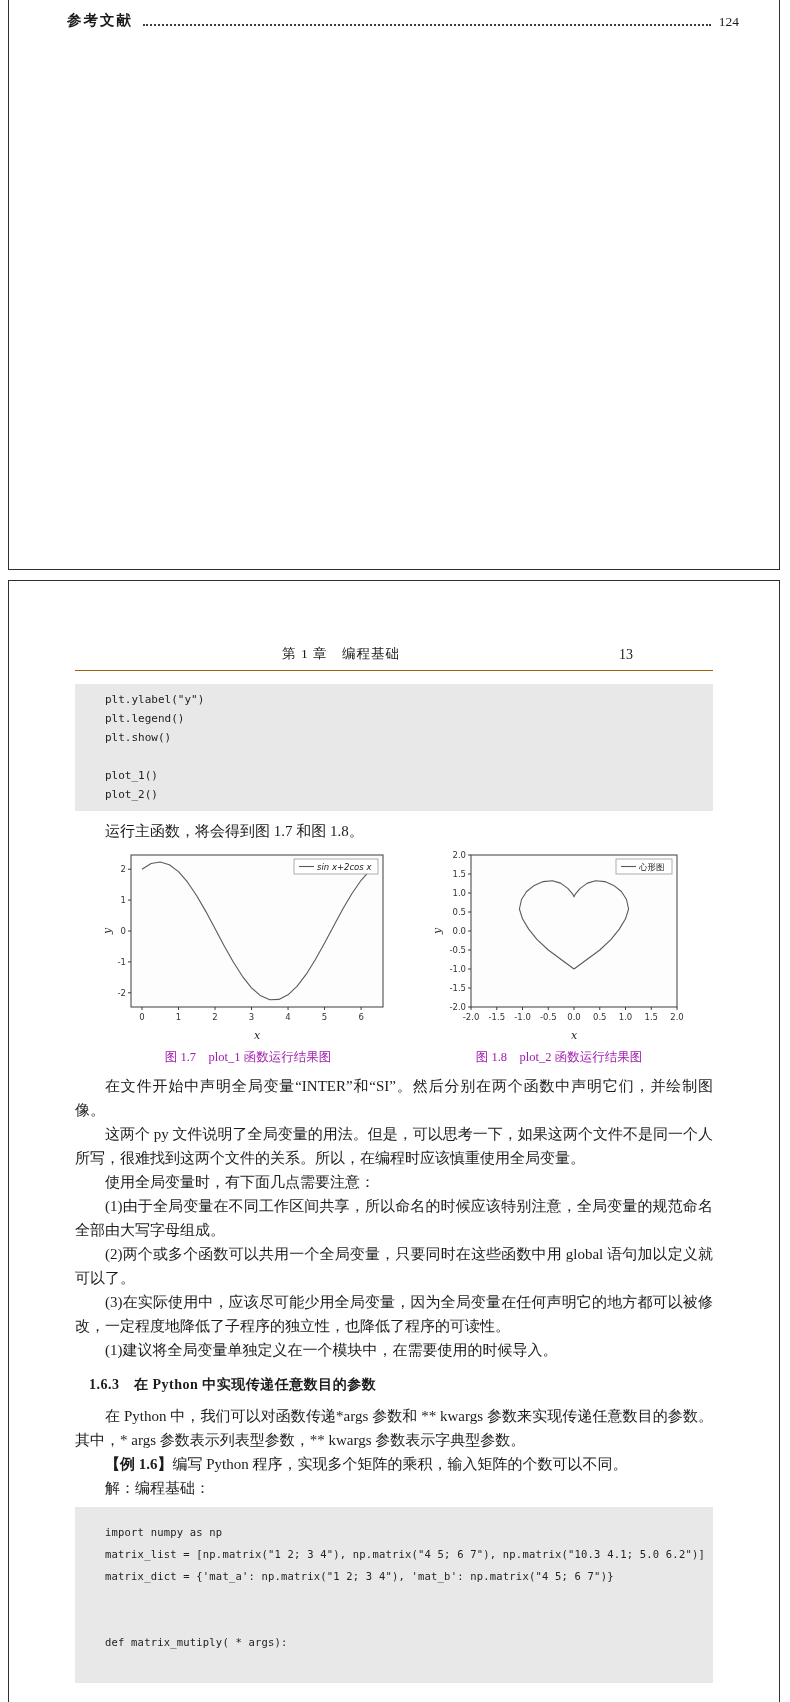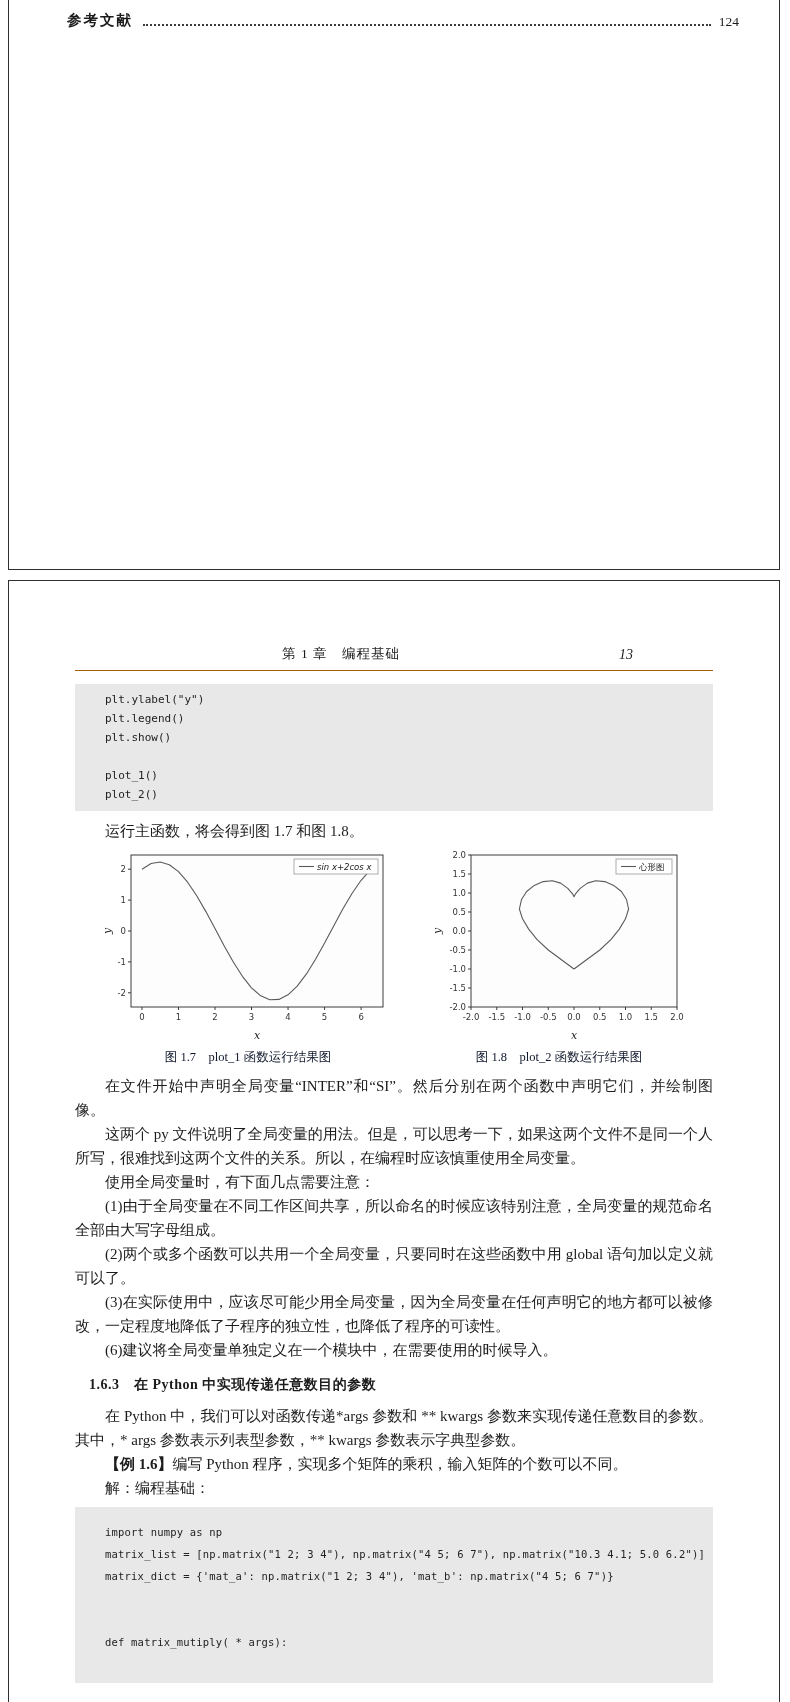--- a/index.html
+++ b/index.html
@@ -12,33 +12,33 @@
   
   .toc-line{display:flex;align-items:flex-end;margin:62px 40px 0 58px;font-size:14.5px;}
   .toc-label{font-weight:bold;letter-spacing:2px;white-space:nowrap;}
   .leader{flex:1;border-bottom:2px dotted #3c3c3c;margin:0 8px 4px 10px;height:1px;}
   .toc-page{font-size:13.5px;white-space:nowrap;}
 
   
   .content{padding:0 66px;}
   .page-header{position:relative;margin-top:64px;border-bottom:1px solid #a16207;padding-bottom:7px;font-size:13.5px;}
   .header-title{display:block;text-align:center;margin-right:106px;letter-spacing:1px;}
-  .header-page{position:absolute;right:80px;bottom:7px;font-size:14px;font-style:italic;}
+  .header-page{position:absolute;right:80px;bottom:7px;font-size:14px;}
 
   .code-block{background:#e8e8e8;font-family:"DejaVu Sans Mono","Liberation Mono",monospace;
     color:#222;white-space:pre;overflow:hidden;margin:0;}
   .cb1{margin-top:13px;font-size:11px;line-height:19px;padding:6px 14px 7px 30px;}
   .cb2{margin-top:7px;font-size:10.5px;line-height:22px;letter-spacing:0.2px;padding:14px 6px 30px 30px;}
 
   .para{font-size:15px;line-height:24px;text-indent:2em;margin:0;text-align:justify;}
   .para-intro{margin-top:8px;}
 
   .figures-row{display:flex;justify-content:center;align-items:flex-end;gap:40px;margin:6px 0 8px;}
   .fig{margin:0;text-align:center;}
-  .figcap{font-size:12.5px;margin-top:8px;color:#0f172a;}
+  .figcap{font-size:12.5px;margin-top:8px;color:#a21caf;}
   svg{display:block;}
   .tick{font-family:"DejaVu Sans","Liberation Sans",sans-serif;font-size:8.5px;fill:#333;}
   .axl{font-family:"DejaVu Serif","Liberation Serif",serif;font-style:italic;font-size:11px;fill:#222;}
   .lg{font-family:"DejaVu Sans","Liberation Sans",sans-serif;font-size:8.5px;fill:#222;}
   .lgi{font-style:italic;}
 
   .section-heading{font-size:14px;font-weight:bold;margin:14px 0 10px;text-indent:1em;letter-spacing:0.5px;}
   .example b{font-weight:bold;}
 </style>
 </head>
@@ -157,21 +157,21 @@
           <figcaption class="figcap">图 1.8　plot_2 函数运行结果图</figcaption>
         </figure>
       </div>
 
       <p class="para">在文件开始中声明全局变量“INTER”和“SI”。然后分别在两个函数中声明它们，并绘制图像。</p>
       <p class="para">这两个 py 文件说明了全局变量的用法。但是，可以思考一下，如果这两个文件不是同一个人所写，很难找到这两个文件的关系。所以，在编程时应该慎重使用全局变量。</p>
       <p class="para">使用全局变量时，有下面几点需要注意：</p>
       <p class="para">(1)由于全局变量在不同工作区间共享，所以命名的时候应该特别注意，全局变量的规范命名全部由大写字母组成。</p>
       <p class="para">(2)两个或多个函数可以共用一个全局变量，只要同时在这些函数中用 global 语句加以定义就可以了。</p>
       <p class="para">(3)在实际使用中，应该尽可能少用全局变量，因为全局变量在任何声明它的地方都可以被修改，一定程度地降低了子程序的独立性，也降低了程序的可读性。</p>
-      <p class="para">(6)建议将全局变量单独定义在一个模块中，在需要使用的时候导入。</p>
+      <p class="para">(1)建议将全局变量单独定义在一个模块中，在需要使用的时候导入。</p>
 
       <h3 class="section-heading">1.6.3　在 Python 中实现传递任意数目的参数</h3>
 
       <p class="para">在 Python 中，我们可以对函数传递*args 参数和 ** kwargs 参数来实现传递任意数目的参数。其中，* args 参数表示列表型参数，** kwargs 参数表示字典型参数。</p>
 
       <p class="para example"><b>【例 1.6】</b><span>编写 Python 程序，实现多个矩阵的乘积，输入矩阵的个数可以不同。</span></p>
 
       <p class="para">解：编程基础：</p>
 
       <pre class="code-block cb2">import numpy as np

